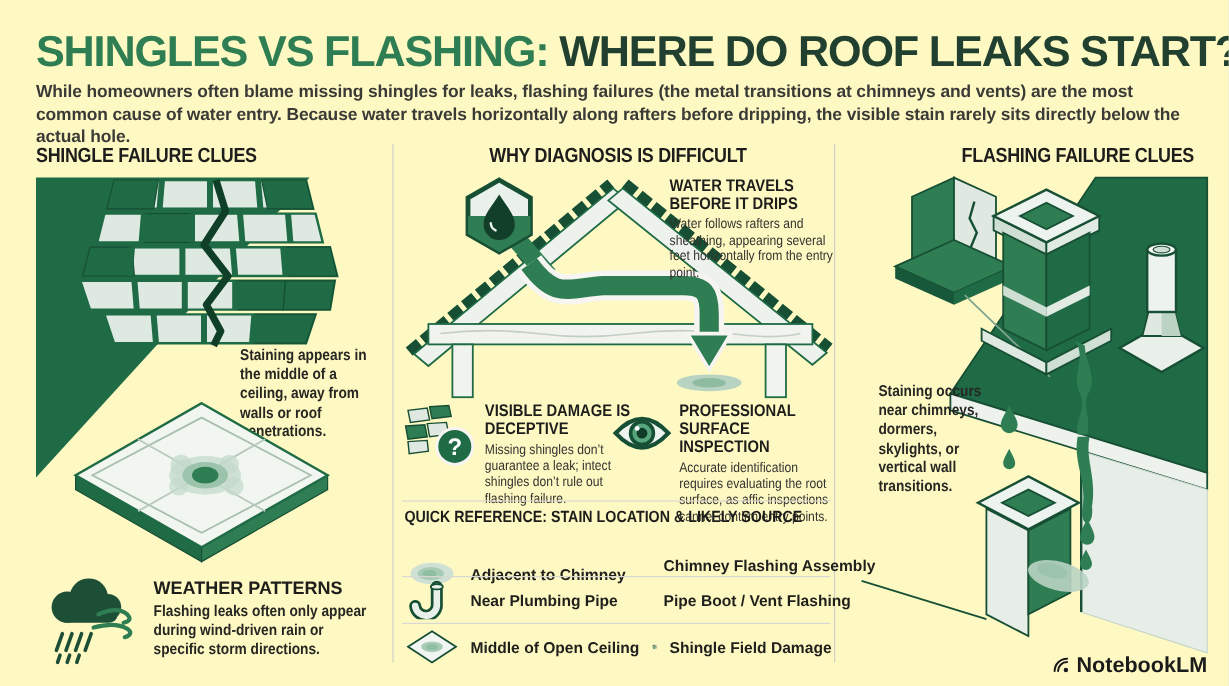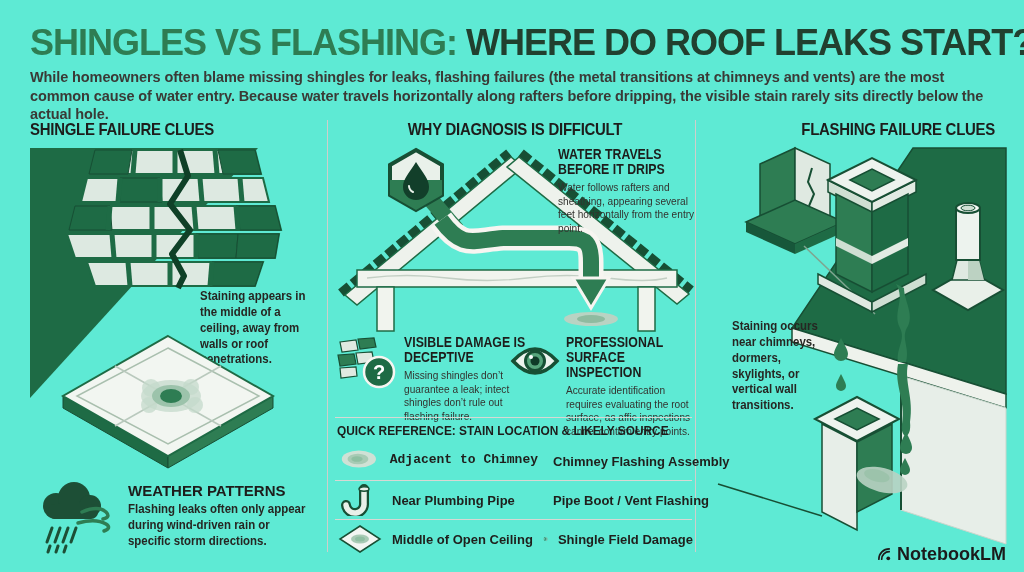--- a/index.html
+++ b/index.html
@@ -1,16 +1,16 @@
 <!DOCTYPE html>
 <html><head>
 <meta charset="utf-8">
 <style>
   html,body{margin:0;padding:0;background:#e8e6e1;}
-  .canvas{position:relative;width:1024px;height:572px;background:#5eead4;overflow:hidden;
+  .canvas{position:relative;width:1024px;height:572px;background:#fef9c3;overflow:hidden;
           font-family:"Liberation Sans",sans-serif;color:#1d1d1b;}
   .abs{position:absolute;}
   svg.abs{display:block;}
   h1,h2,h3,p{margin:0;padding:0;}
   .title{left:30px;top:22px;font-size:36px;font-weight:800;letter-spacing:-1px;white-space:nowrap;}
   .title .t-green{color:#2e7d53;}
   .title .t-dark{color:#21402f;}
   .subtitle{left:30px;top:68px;width:965px;font-size:14.5px;font-weight:700;line-height:1.28;
             color:#3a3a36;letter-spacing:-0.1px;}
   .col-h2{font-size:17px;font-weight:800;letter-spacing:-0.3px;color:#1d1d1b;}
@@ -187,30 +187,30 @@
     <circle cx="21" cy="13" r="2" fill="#ffffff"></circle>
   </svg>
   <div class="abs cond" style="left:566px;top:335px;width:155px;">
     <h3 class="mini-h3">PROFESSIONAL SURFACE INSPECTION</h3>
     <p class="mini-p">Accurate identification requires evaluating the root surface, as affic inspections cannel contirm entry points.</p>
   </div>
 
   <div class="abs hsep" style="left:335px;top:417px;width:357px;"></div>
   <h3 class="abs cond" style="left:337px;top:423px;font-size:13.5px;font-weight:800;white-space:nowrap;">QUICK REFERENCE: STAIN LOCATION &amp; LIKELY SOURCE</h3>
 
-  <div class="abs qr-row" style="left:338px;top:441px;width:200px;font-family:Liberation Mono, monospace;">
+  <div class="abs qr-row" style="left:338px;top:460px;width:200px;">
     <svg width="44" height="24" viewBox="0 0 44 24">
       <ellipse cx="22" cy="12" rx="18" ry="9" fill="#cfe1d5"></ellipse>
       <ellipse cx="16" cy="10" rx="8" ry="5" fill="#cfe1d5"></ellipse>
       <ellipse cx="21" cy="12" rx="11" ry="5.5" fill="#a8cbb5"></ellipse>
       <ellipse cx="20" cy="12" rx="6" ry="3" fill="#8fbfa2"></ellipse>
     </svg>
     <span class="qr-label" style="margin-left:10px;">Adjacent to Chimney</span>
   </div>
-  <div class="abs qr-row" style="left:543px;top:443px;width:150px;">
+  <div class="abs qr-row" style="left:543px;top:443px;width:150px;align-items:flex-end;">
     <svg width="44" height="32" viewBox="0 0 44 32">
       <polygon points="6,14 20,3 20,19 6,30" fill="#2e7d53" stroke="#174f34" stroke-width="1.5"></polygon>
       <polygon points="20,3 36,11 36,26 20,19" fill="#dfe9e1" stroke="#174f34" stroke-width="1.5"></polygon>
       <polygon points="6,30 20,19 36,26 22,32" fill="#9cc0aa" stroke="#174f34" stroke-width="1.2"></polygon>
     </svg>
     <span class="qr-label" style="margin-left:10px;">Chimney Flashing Assembly</span>
   </div>
   <div class="abs hsep" style="left:335px;top:480px;width:357px;"></div>
 
   <div class="abs qr-row" style="left:543px;top:482px;width:150px;">

